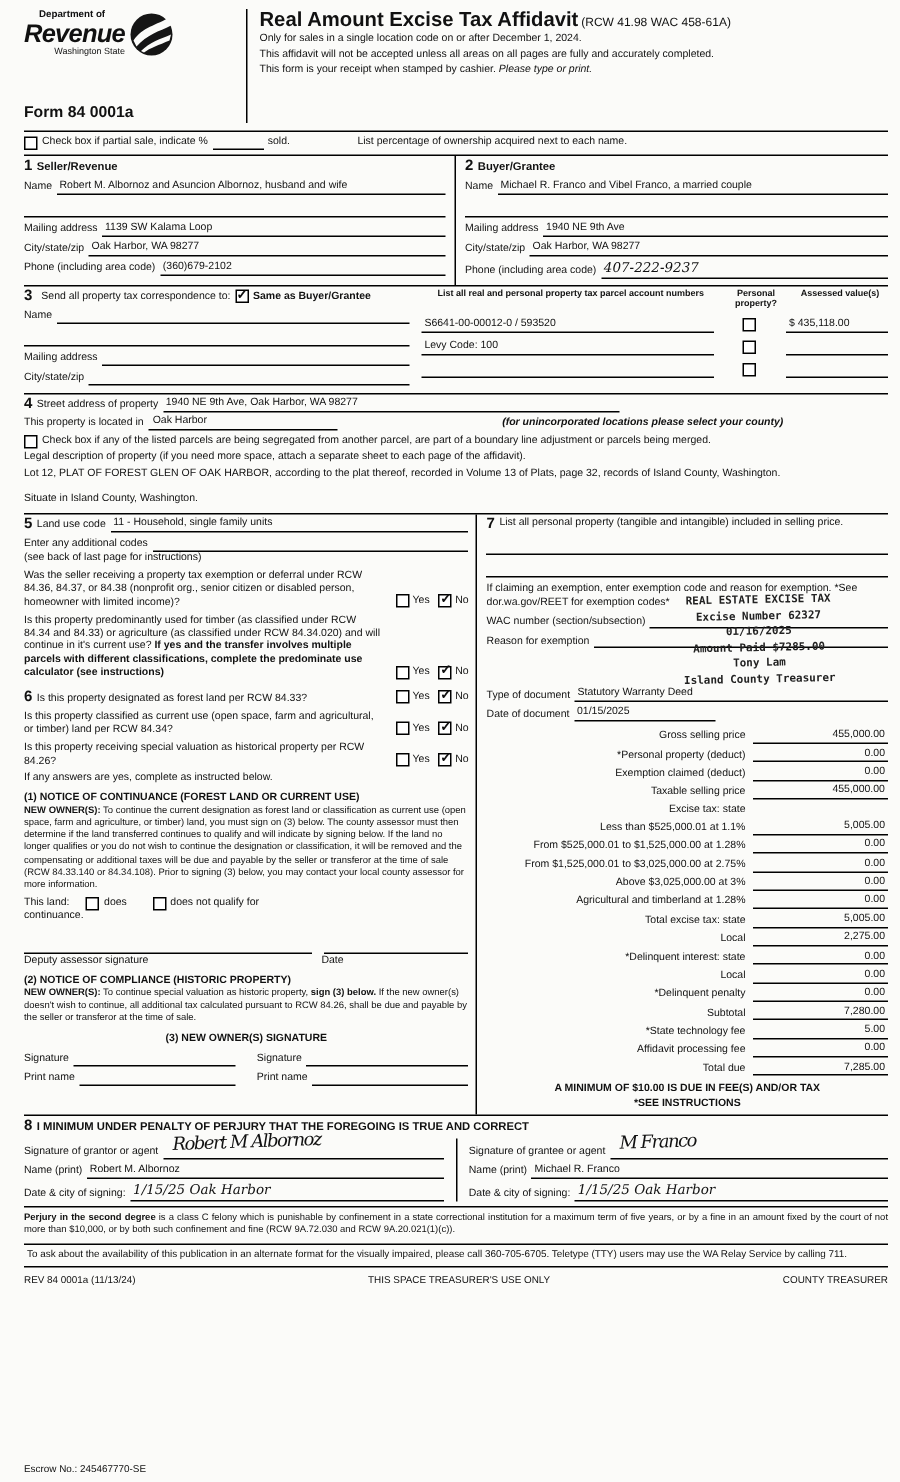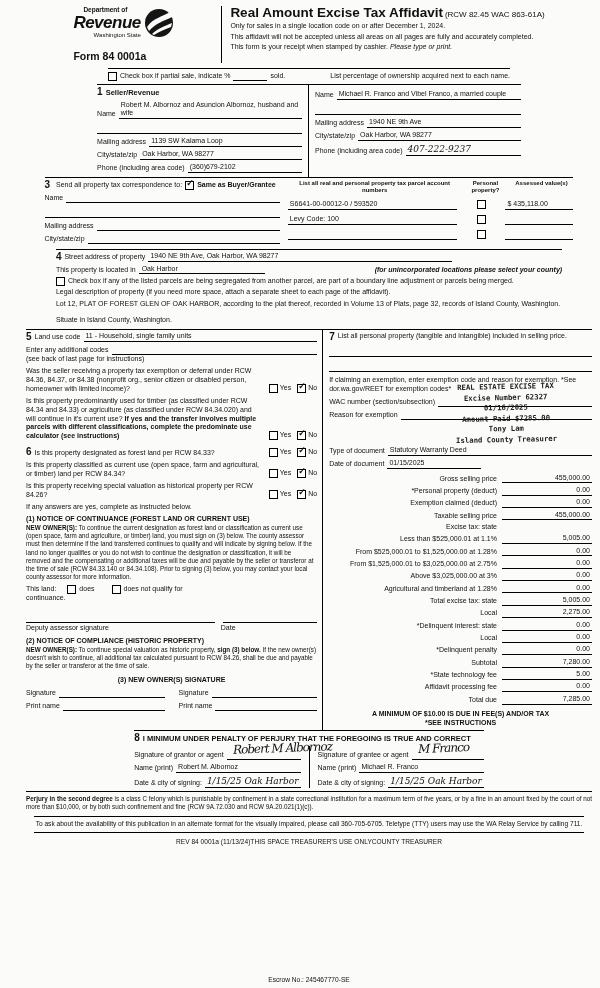--- a/index.html
+++ b/index.html
@@ -1,38 +1,38 @@
 <!DOCTYPE html>
 <html><head>
 <meta charset="utf-8">
 <style>
   html,body{margin:0;padding:0;}
   body{width:600px;height:988px;background:#e9e9e7;font-family:"Liberation Sans",sans-serif;color:#111;}
-  .page{width:600px;height:988px;background:#fbfbf9;box-sizing:border-box;padding:6px 8px 4px 26px;
-        display:flex;flex-direction:column;font-size:7px;line-height:1.25;align-items:center;}
+  .page{width:600px;height:988px;background:#fbfbf9;box-sizing:border-box;padding:6px 8px 4px 16px;
+        display:flex;flex-direction:column;font-size:7px;line-height:1.25;}
   .b{font-weight:700;} .i{font-style:italic;} .bi{font-weight:700;font-style:italic;}
   .small{font-size:6.3px;line-height:1.3;}
   .hand{font-family:"DejaVu Serif",serif;font-style:italic;font-size:9px;}
   .sig{font-family:"DejaVu Serif",serif;font-style:italic;font-size:12px;letter-spacing:-1px;
        display:inline-block;transform:rotate(-2deg);white-space:nowrap;}
   .cb{display:inline-block;width:7px;height:7px;border:1px solid #000;background:#fff;position:relative;flex:none;vertical-align:middle;}
   .cb.checked::after{content:"✓";position:absolute;left:0;top:-3.5px;font-size:9px;font-weight:700;}
   .field{display:flex;align-items:flex-end;margin-top:3px;}
   .lbl{white-space:nowrap;padding-right:3px;flex:none;}
   .val{flex:1;border-bottom:1px solid #000;min-height:9px;padding:0 2px;}
   .sec-num{font-size:10px;font-weight:700;margin-right:3px;line-height:1;}
   .sec-title{font-size:7.5px;font-weight:700;}
   
   .header{display:flex;padding-bottom:2px;}
   .header-left{width:142px;flex:none;padding-right:6px;}
   .dept-row{display:flex;align-items:flex-start;gap:3px;}
   .dept-line1{font-size:6.5px;font-weight:700;margin-left:10px;}
   .dept-name{font-size:17px;font-weight:700;font-style:italic;letter-spacing:-0.5px;line-height:1;}
   .dept-sub{font-size:6px;text-align:right;margin-top:1px;}
-  .form-number{font-size:10.5px;font-weight:700;margin-top:9px;}
+  .form-number{font-size:10.5px;font-weight:700;margin-top:27px;}
   .header-right{flex:1;border-left:1.5px solid #000;padding-left:8px;}
   .main-title{font-size:13.5px;font-weight:700;line-height:1.1;}
   .title-ref{font-size:8px;font-weight:400;}
   .hnote{font-size:7px;margin-top:1.5px;}
   
   .partial-row{display:flex;align-items:flex-end;border-top:1px solid #000;margin-top:3px;padding:3px 0 3px 0;gap:3px;}
   .partial-blank{width:34px;border-bottom:1px solid #000;height:8px;}
   .partial-right{margin-left:42px;}
   
   .two-col{display:flex;border-top:1px solid #000;}
@@ -119,21 +119,21 @@
             <path d="M3 19 C 9 10, 18 9, 28 3 L 28 9 C 20 13, 12 15, 5 23 Z" fill="#fbfbf9"></path>
             <path d="M8 26 C 14 20, 21 18, 28 15 L 27 19 C 20 22, 14 24, 10 27 Z" fill="#fbfbf9"></path>
           </svg>
         </span>
       </div>
       <div class="form-number">Form 84 0001a</div>
     </div>
     <div class="header-right">
       <div>
         <span class="main-title">Real Amount Excise Tax Affidavit</span>
-        <span class="title-ref">(RCW 82.45 WAC 863-61A)</span>
+        <span class="title-ref">(RCW 41.98 WAC 458-61A)</span>
       </div>
       <div class="hnote">Only for sales in a single location code on or after December 1, 2024.</div>
       <div class="hnote">This affidavit will not be accepted unless all areas on all pages are fully and accurately completed.</div>
       <div class="hnote">
         <span>This form is your receipt when stamped by cashier.</span>
         <span class="i">Please type or print.</span>
       </div>
     </div>
   </div>
 
@@ -160,20 +160,21 @@
       <div class="field">
         <span class="lbl">City/state/zip</span>
         <span class="val">Oak Harbor, WA 98277</span>
       </div>
       <div class="field">
         <span class="lbl">Phone (including area code)</span>
         <span class="val">(360)679-2102</span>
       </div>
     </div>
     <div class="tc-right">
+      <div><span class="sec-num">2</span><span class="sec-title">Buyer/Grantee</span></div>
       <div class="field">
         <span class="lbl">Name</span>
         <span class="val">Michael R. Franco and Vibel Franco, a married couple</span>
       </div>
       <div class="blankline"></div>
       <div class="field">
         <span class="lbl">Mailing address</span>
         <span class="val">1940 NE 9th Ave</span>
       </div>
       <div class="field">

